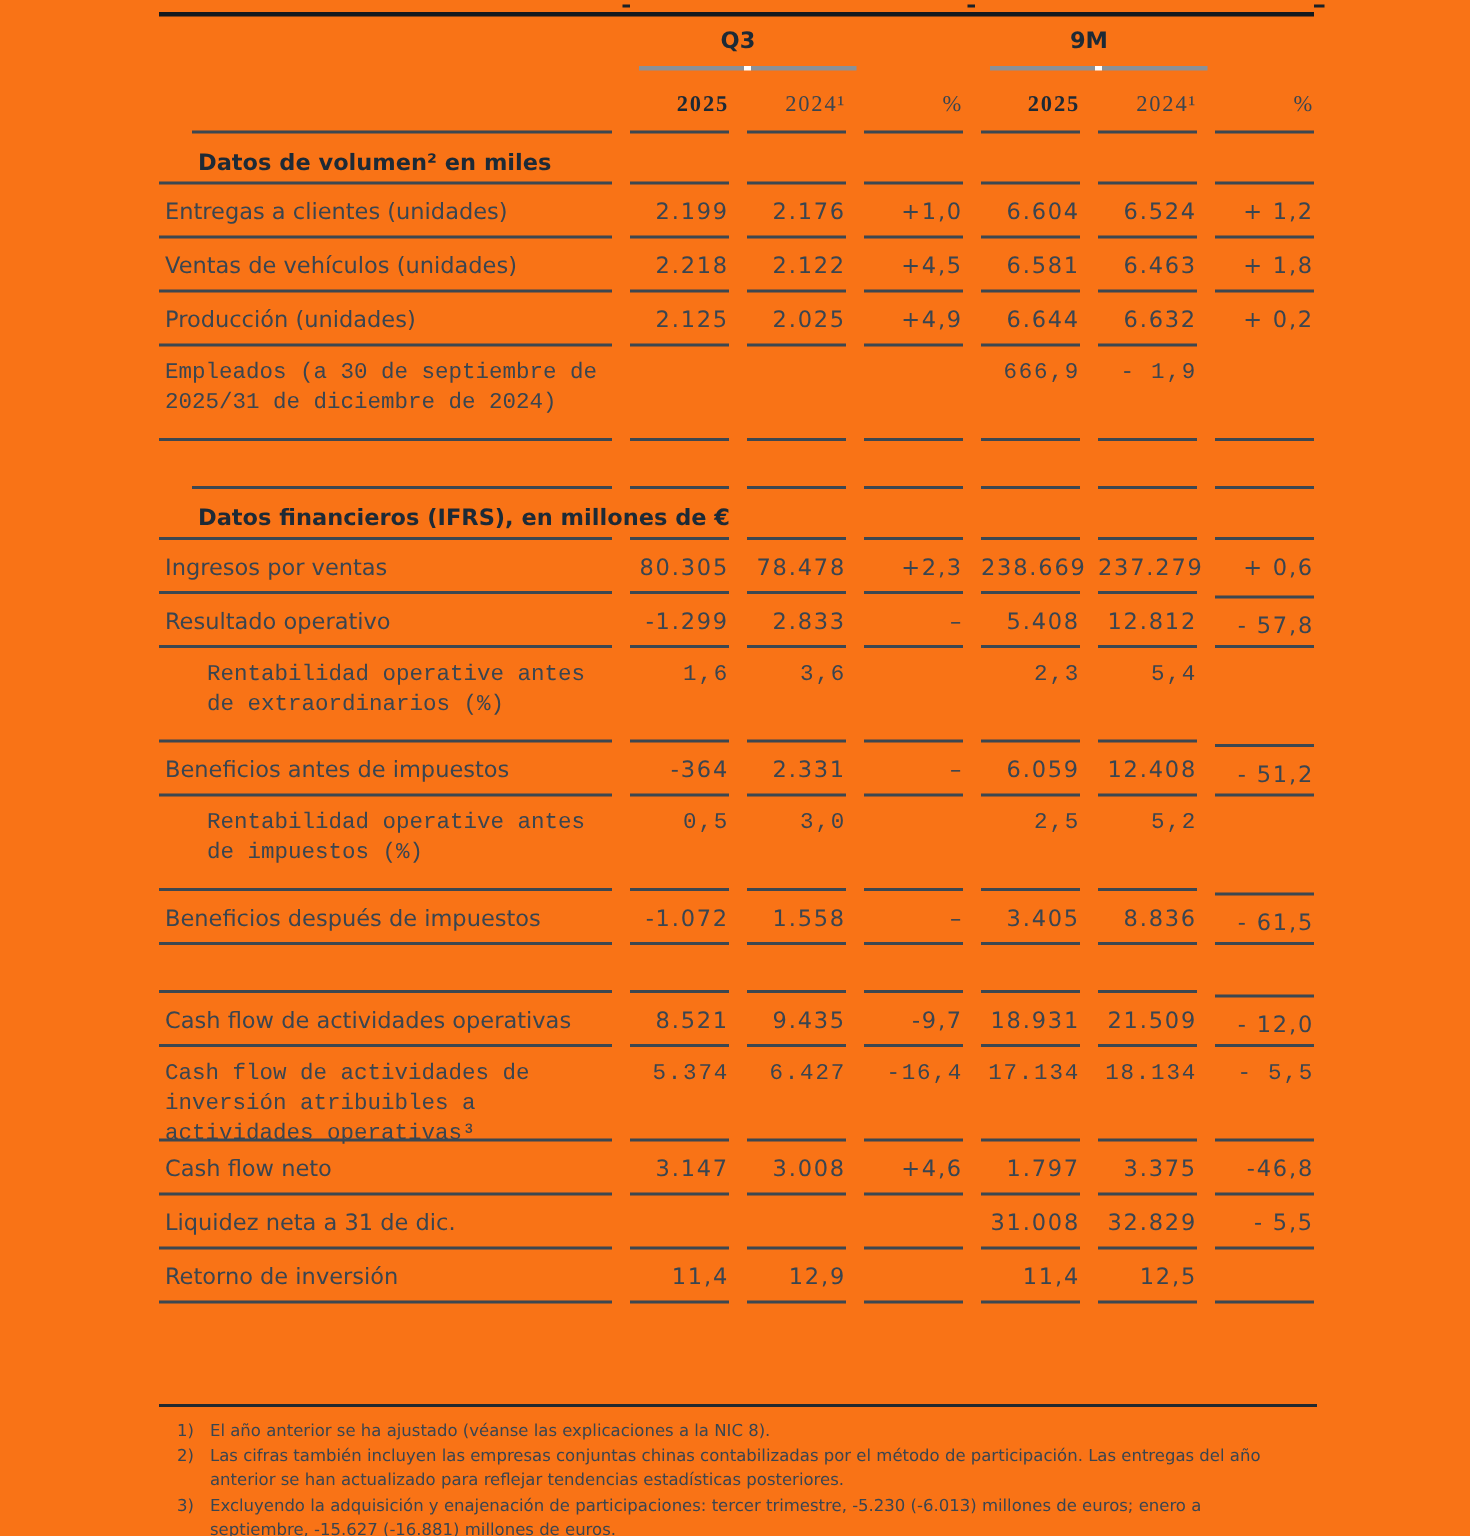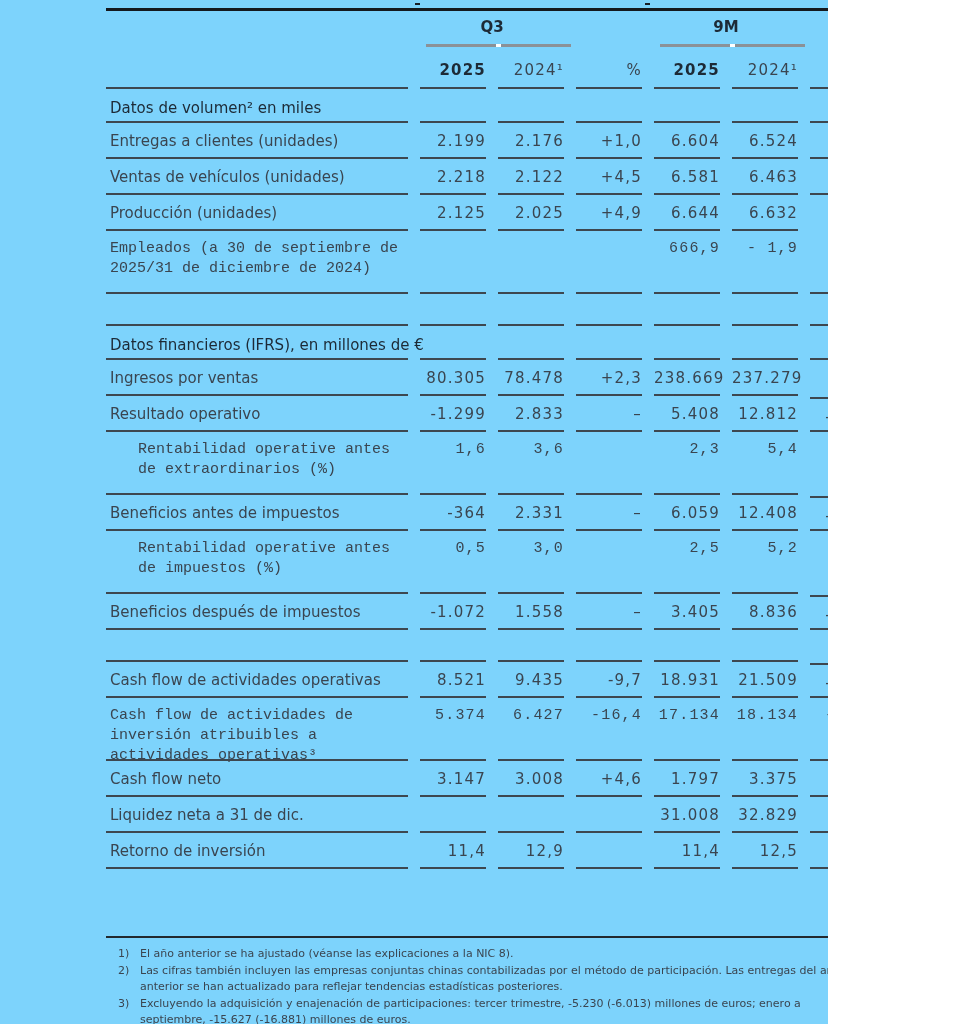--- a/index.html
+++ b/index.html
@@ -1,18 +1,18 @@
 <!DOCTYPE html>
 <html><head>
 <meta charset="utf-8">
 <style>
   * { margin:0; padding:0; box-sizing:border-box; }
   html,body { background:#ffffff; }
   .page {
-    position:relative; width:828px; height:1024px; background:#7dd3fc;
+    position:relative; width:980px; height:1024px; background:#f97316;
     font-family:"DejaVu Sans","Liberation Sans",sans-serif;
     color:#3a4550; overflow:hidden;
   }
   .tablewrap { position:absolute; left:106px; top:8px; width:770px; }
   .topline { position:relative; height:2.5px; background:#14191e; }
   .tick { position:absolute; top:-5px; height:2px; width:5px; background:#1a2027; }
 
   .trow { display:grid; grid-template-columns:302px repeat(6,66px); column-gap:12px; }
   .tcell { min-width:0; }
   .bb > .tcell, .bb > .gspan { border-top:2px solid #3d4750; }
@@ -30,23 +30,23 @@
   .h-spacer{ height:32px; }
   .h-end   { height:2px; }
 
   .gspan { position:relative; text-align:center; font-weight:bold; color:#1d2a36;
            font-size:15px; padding-top:7px; }
   .g1 { grid-column:2/4; }
   .g2 { grid-column:5/7; }
   .gspan::after { content:""; position:absolute; left:6px; right:-7px; bottom:0; height:2.5px;
     background:linear-gradient(90deg,#8b9197 0 48.5%,#ffffff 48.5% 51.5%,#8b9197 51.5% 100%); }
 
-  .yrow .val { padding-top:13px; }
-
-  .sect .lbl { white-space:nowrap; overflow:visible; font-weight:normal; color:#1d2a36; padding-top:9px; }
+  .yrow .val { padding-top:13px;font-family:Liberation Serif, serif; }
+
+  .sect .lbl { white-space:nowrap; overflow:visible; font-weight:bold; color:#1d2a36; padding-top:9px;margin-left:22px; }
   .indent .lbl { padding-left:32px; }
   .low { position:relative; top:3px; }
 
   .fnwrap { position:absolute; left:106px; top:936px; width:772px; }
   .fnline { height:1.5px; background:#22292f; margin-bottom:8px; }
   .fn { display:flex; padding-left:12px; margin-bottom:1px; }
   .fnnum  { flex:0 0 22px; font-size:11px; line-height:16px; color:#3a4550; }
   .fntext { flex:0 0 716px; max-width:716px; font-size:11px; line-height:16px; color:#3a4550; }
 </style>
 </head>

